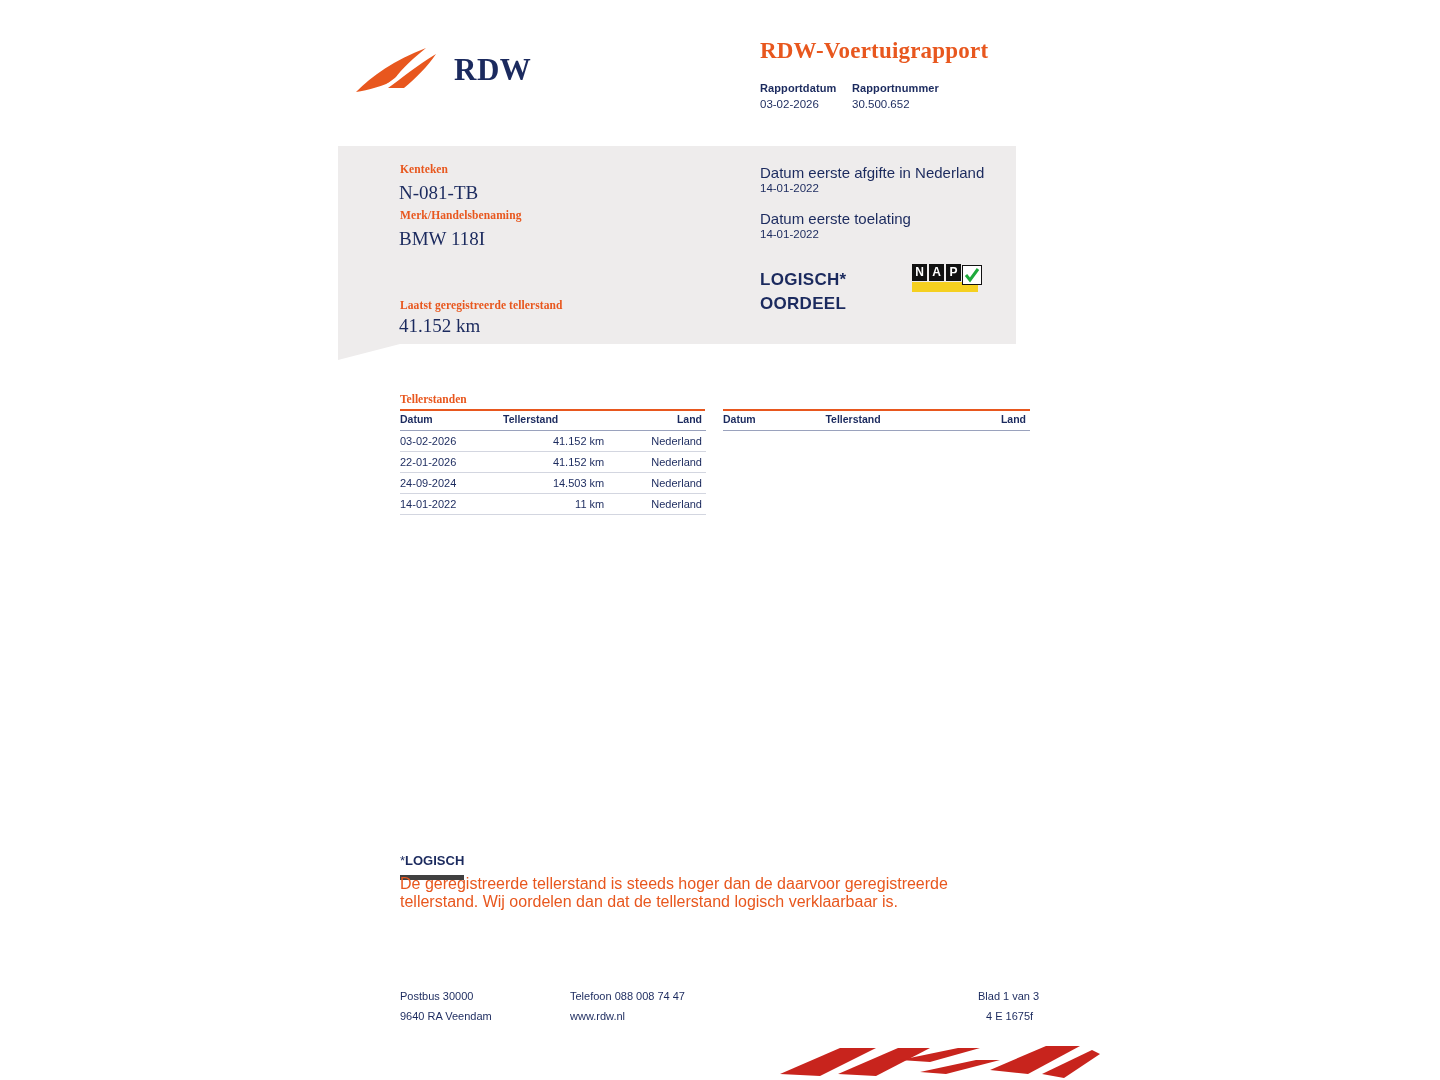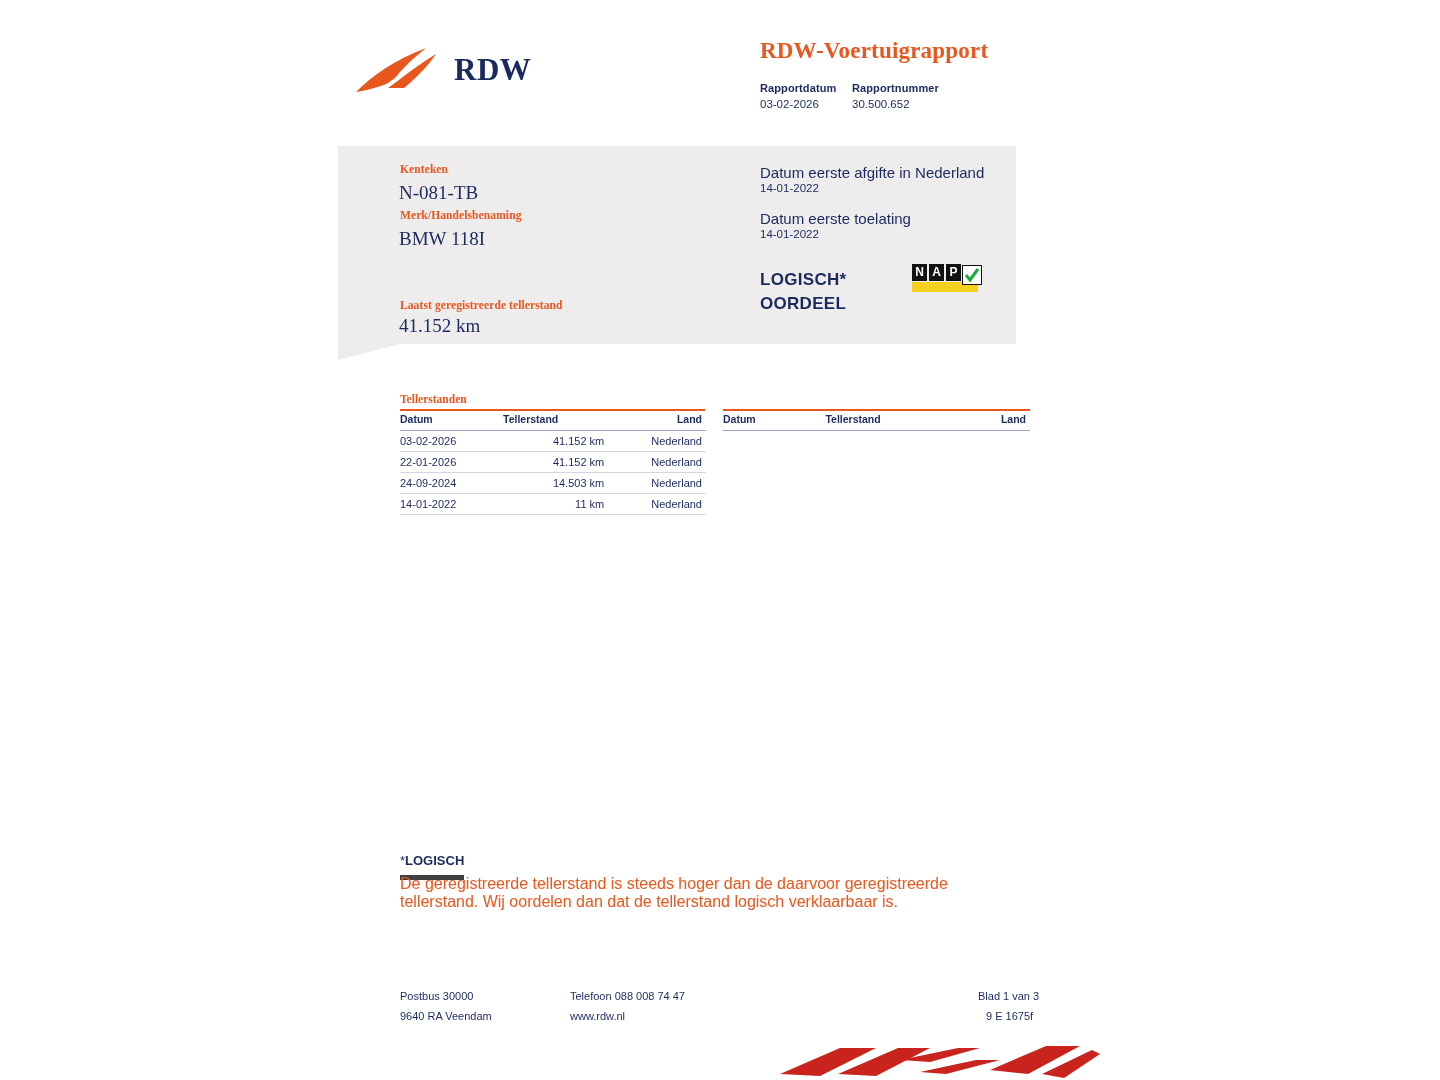--- a/index.html
+++ b/index.html
@@ -395,21 +395,21 @@
   <div class="note-title">
     <span class="star">*</span><span>LOGISCH</span>
   </div>
   <div class="note-body">De geregistreerde tellerstand is steeds hoger dan de daarvoor geregistreerde tellerstand. Wij oordelen dan dat de tellerstand logisch verklaarbaar is.</div>
 
   <div class="footer" id="f-addr1">Postbus 30000</div>
   <div class="footer" id="f-addr2">9640 RA Veendam</div>
   <div class="footer" id="f-tel">Telefoon 088 008 74 47</div>
   <div class="footer" id="f-web">www.rdw.nl</div>
   <div class="footer" id="f-page">Blad 1 van 3</div>
-  <div class="footer" id="f-code">9 E 1675f</div>
+  <div class="footer" id="f-code">4 E 1675f</div>
 
   <div class="footer-graphic">
     <svg width="320" height="36" viewBox="0 0 320 36" xmlns="http://www.w3.org/2000/svg">
       <path d="M0 30 L60 4 L96 4 L40 32 Z" fill="#c8241d"></path>
       <path d="M58 30 L118 4 L150 4 L96 32 Z" fill="#c8241d"></path>
       <path d="M120 16 L178 4 L200 4 L150 18 Z" fill="#c8241d"></path>
       <path d="M140 28 L196 16 L220 16 L166 30 Z" fill="#c8241d"></path>
       <path d="M210 26 L266 2 L300 2 L248 30 Z" fill="#c8241d"></path>
       <path d="M262 30 L312 6 L320 10 L284 34 Z" fill="#c8241d"></path>
     </svg>

